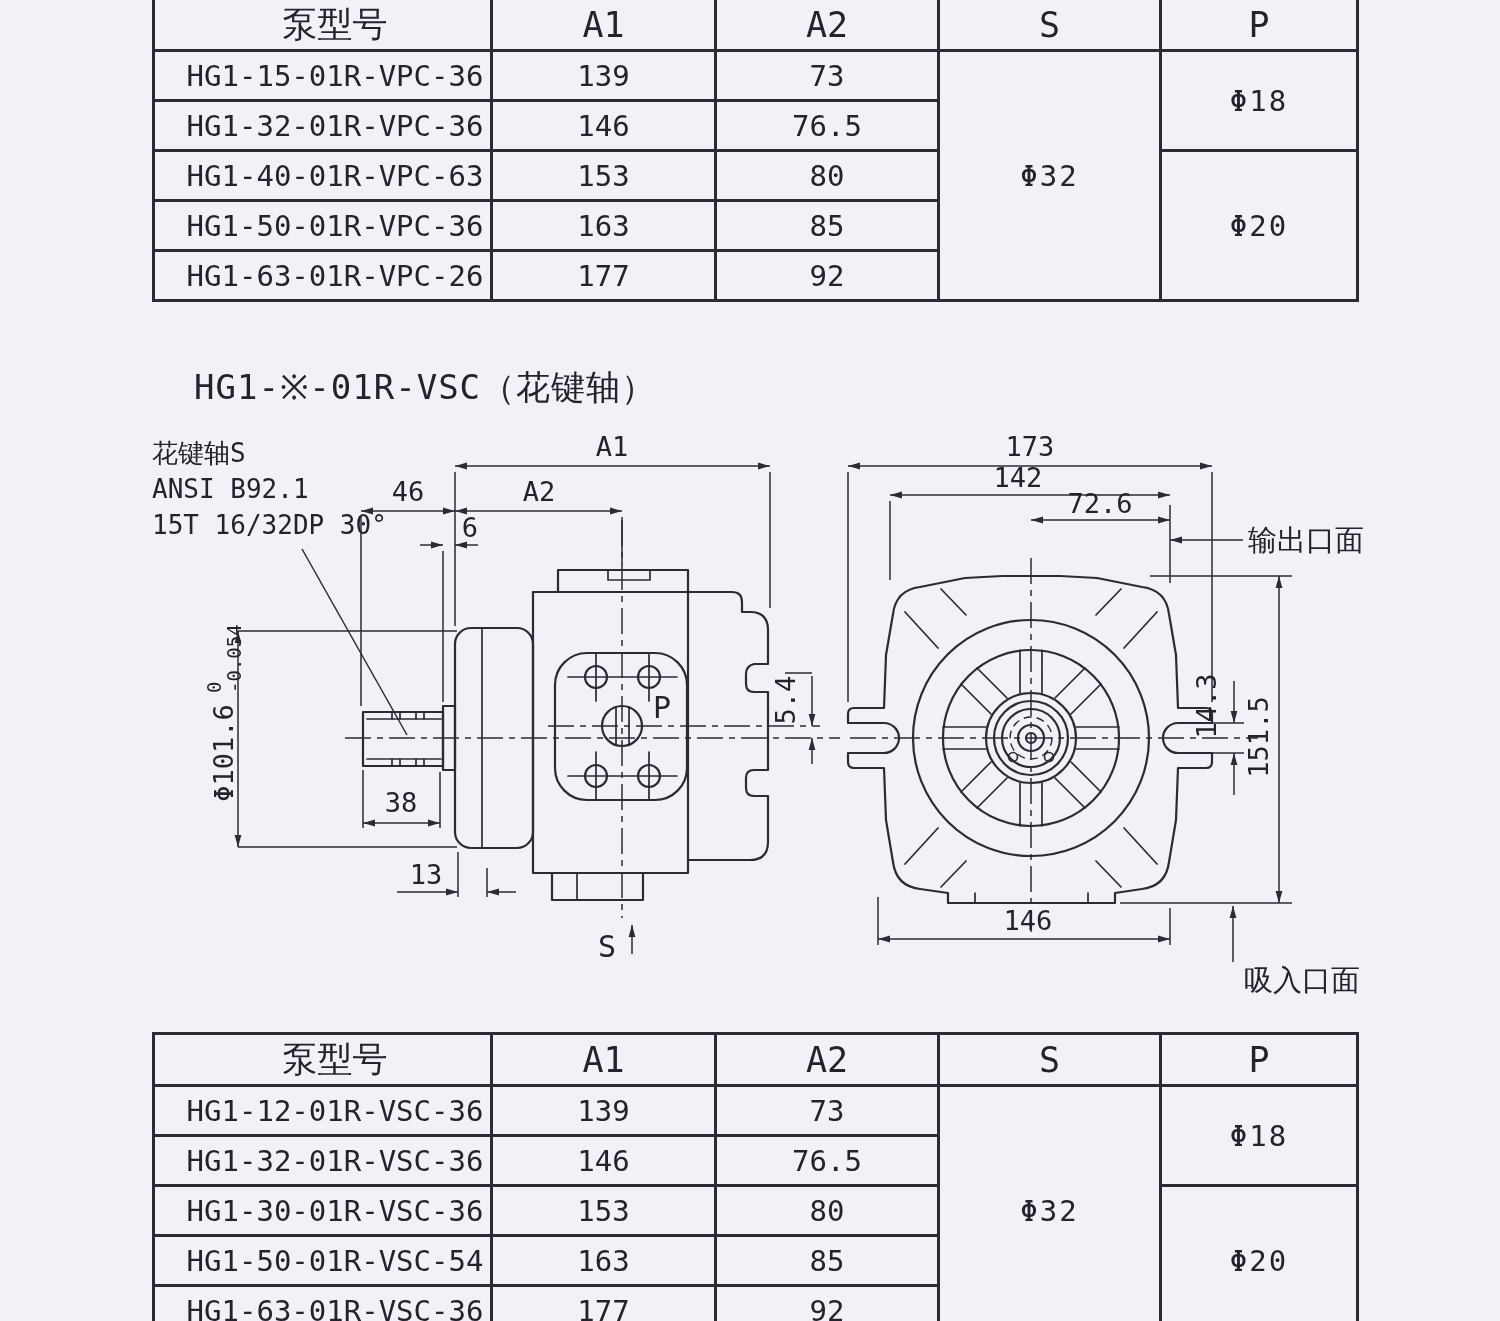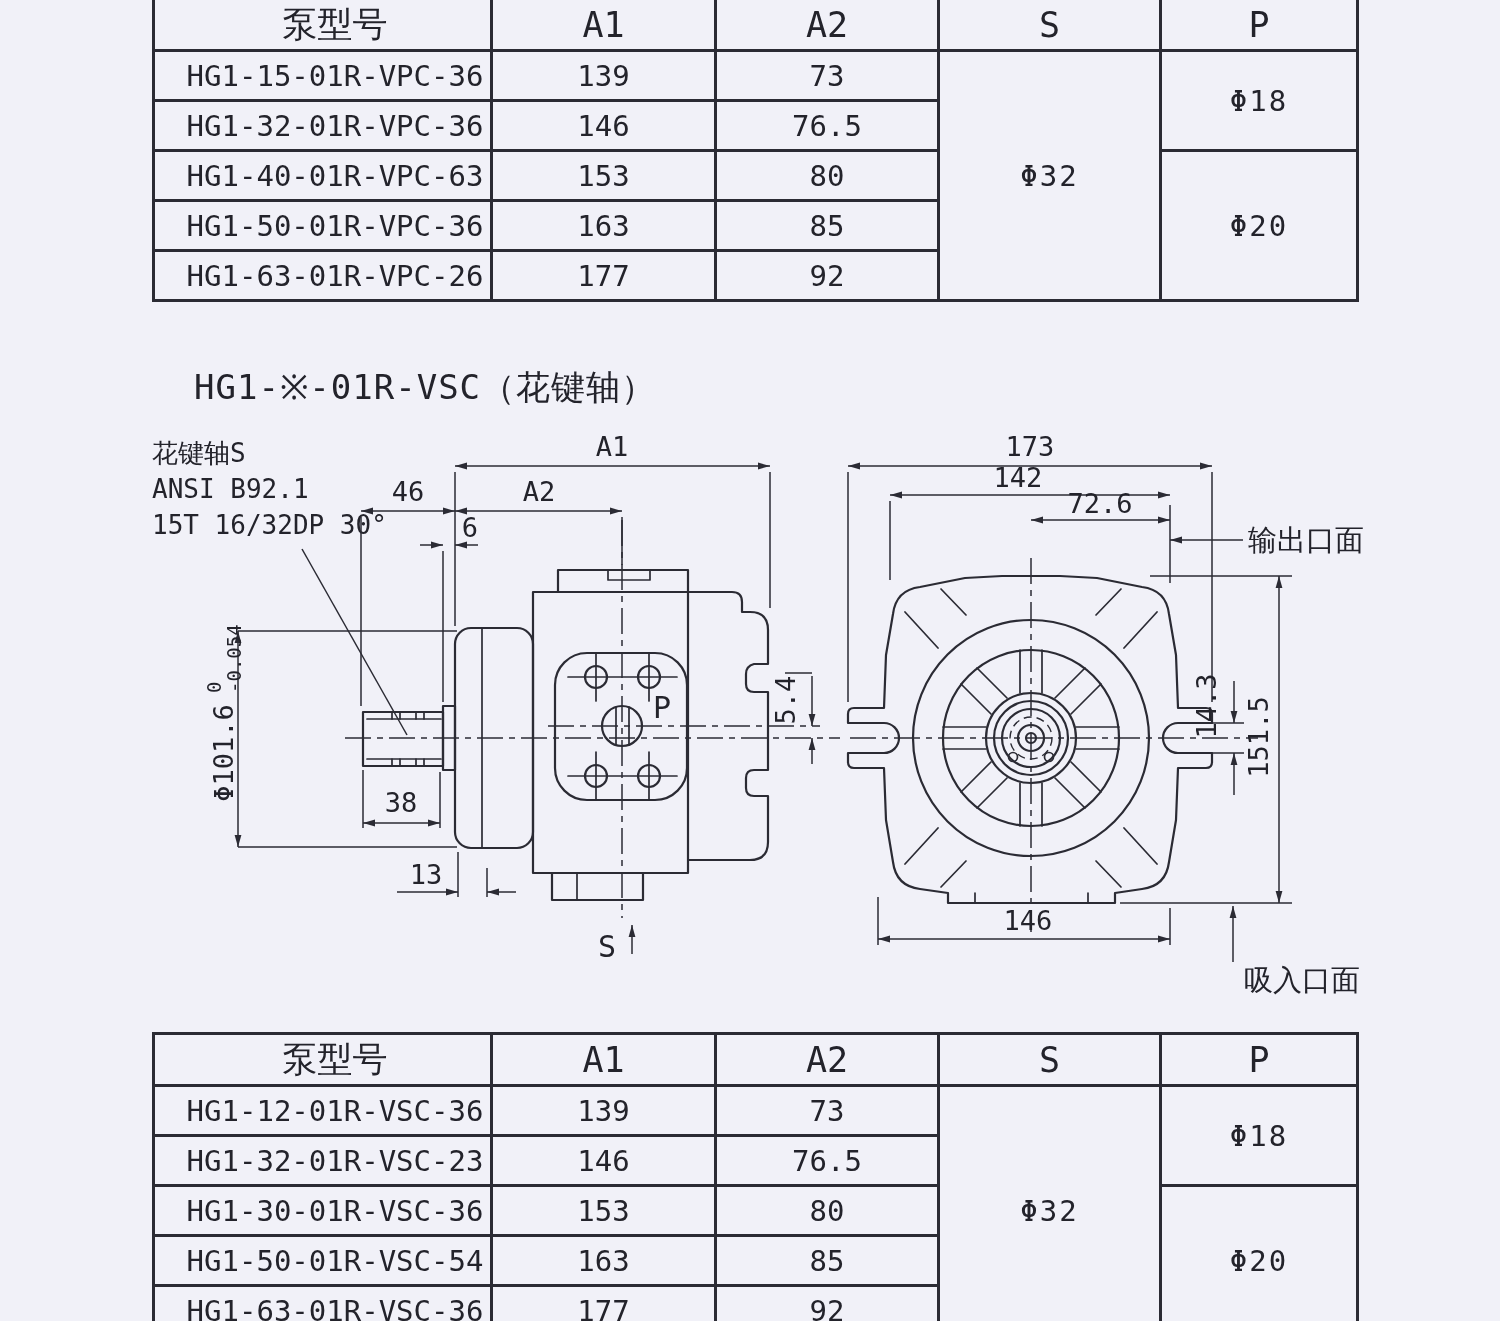--- a/index.html
+++ b/index.html
@@ -299,21 +299,21 @@
     <th>P</th>
   </tr>
   <tr>
     <td class="model">HG1-12-01R-VSC-36</td>
     <td>139</td>
     <td>73</td>
     <td class="phi" rowspan="5">Φ32</td>
     <td class="phi" rowspan="2">Φ18</td>
   </tr>
   <tr>
-    <td class="model">HG1-32-01R-VSC-23</td>
+    <td class="model">HG1-32-01R-VSC-36</td>
     <td>146</td>
     <td>76.5</td>
   </tr>
   <tr>
     <td class="model">HG1-30-01R-VSC-36</td>
     <td>153</td>
     <td>80</td>
     <td class="phi" rowspan="3">Φ20</td>
   </tr>
   <tr>

